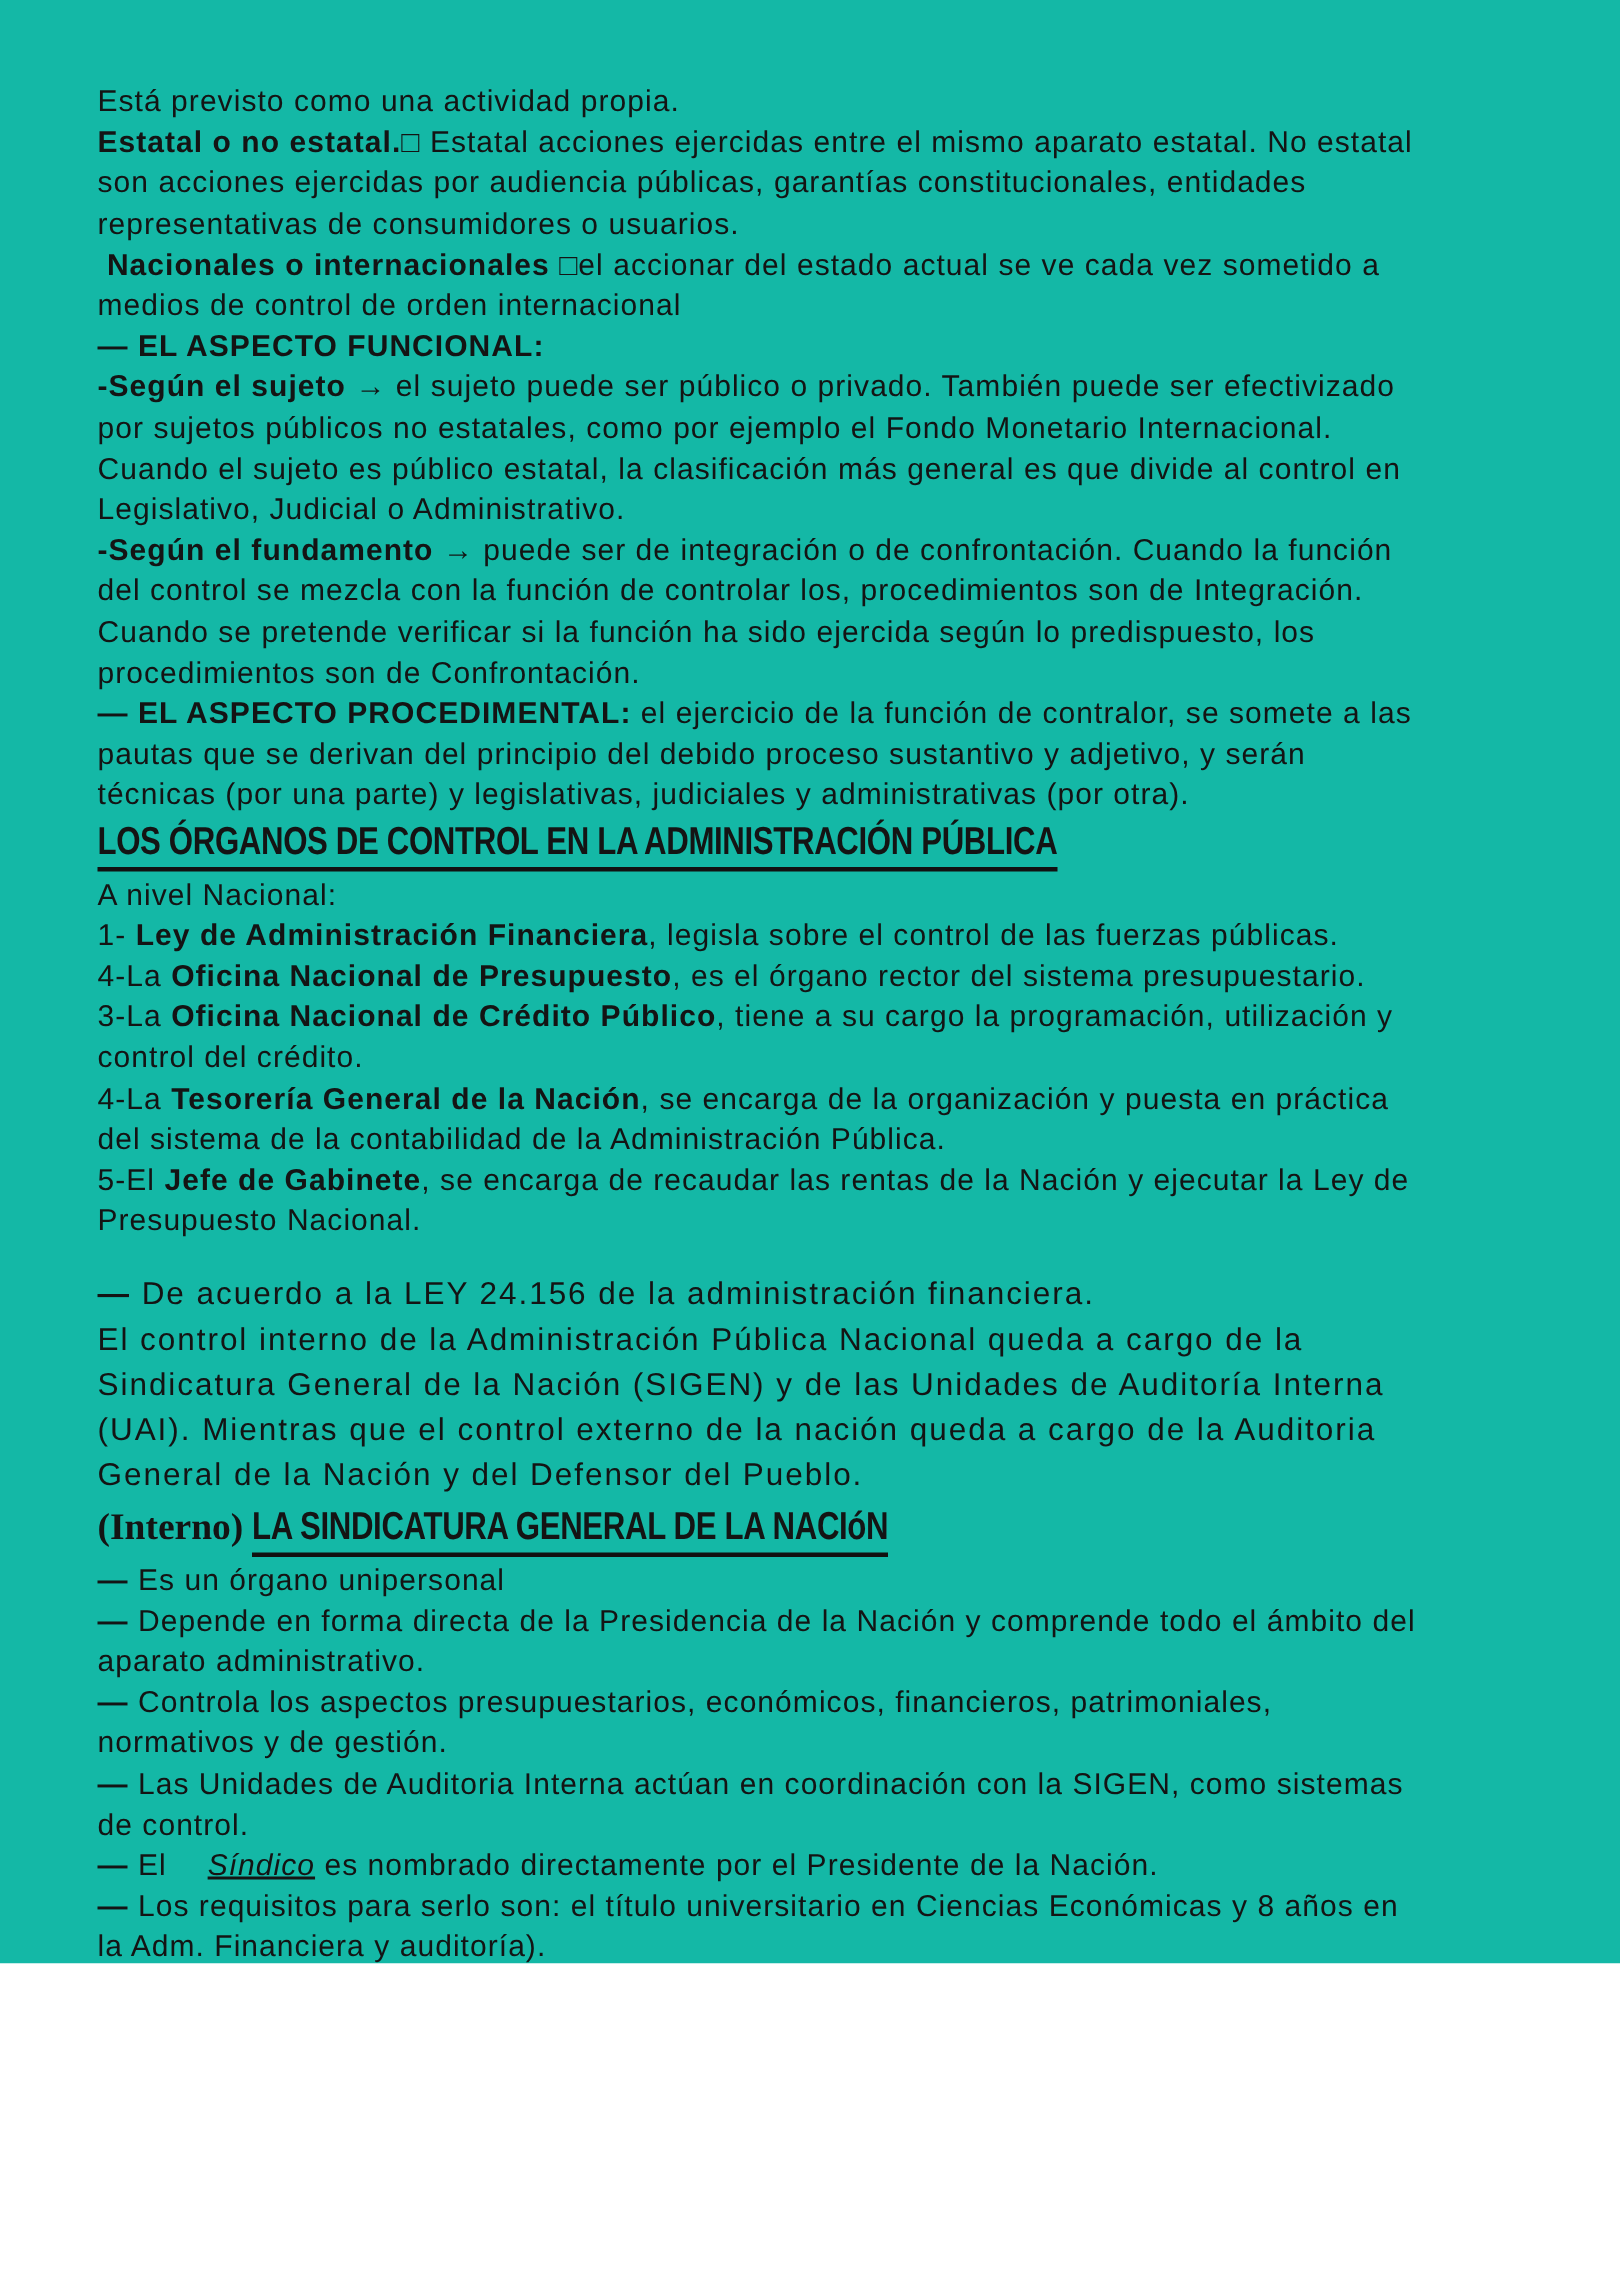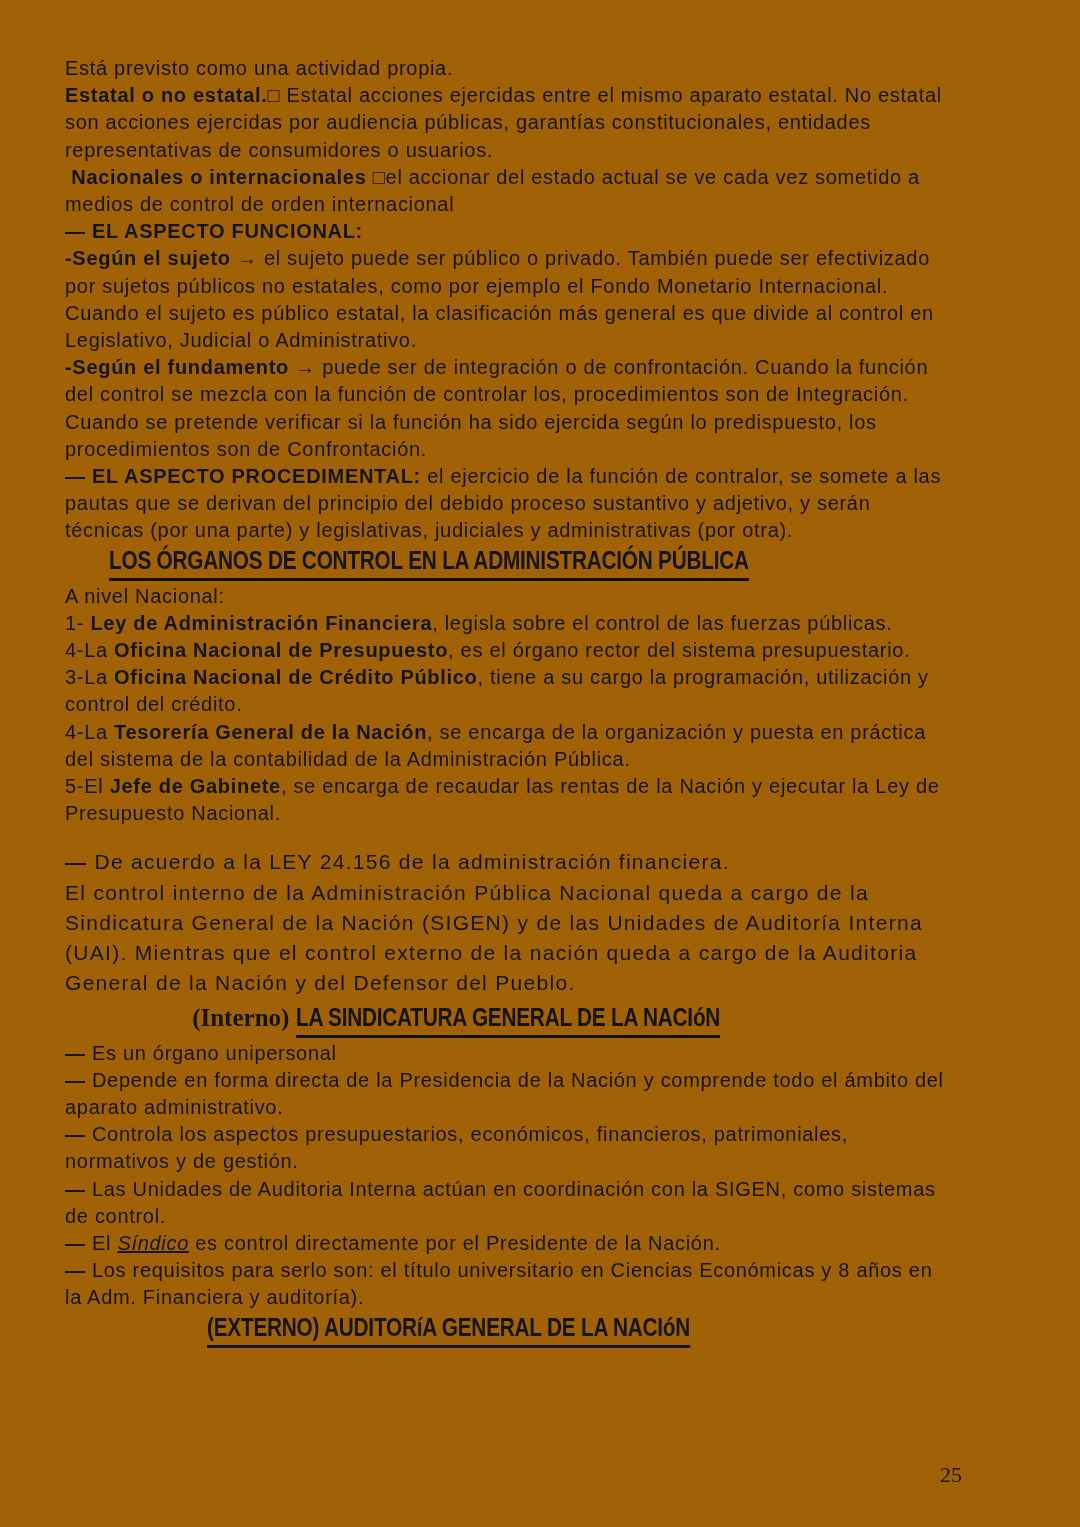--- a/index.html
+++ b/index.html
@@ -1,37 +1,37 @@
 <!DOCTYPE html>
 <html><head>
 <meta charset="utf-8">
 <style>
   * { margin: 0; padding: 0; box-sizing: border-box; }
   html, body { background: #ffffff; }
   .page {
     position: relative;
     width: 1080px;
-    height: 1527px;
-    background: #a16207;
+    height: 1309px;
+    background: #14b8a6;
     color: #141414;
     font-family: "Liberation Sans", sans-serif;
     overflow: hidden;
   }
   .content {
     position: absolute;
     left: 65px;
     top: 55px;
     width: 888px;
   }
   .block { white-space: pre-wrap; }
   .body  { font-size: 20px;  line-height: 27.2px; letter-spacing: 0.7px; }
   .large { font-size: 21px;  line-height: 30.2px; letter-spacing: 1.3px; }
-  .heading { line-height: 38px; text-align: center; }
+  .heading { line-height: 38px; }
   .bold   { font-weight: bold; }
-  .italic { font-style: italic; }
+  .italic { font-style: italic; margin-left: 21px; }
   .underline { text-decoration: underline; }
   .serif {
     font-family: "Liberation Serif", serif;
     font-weight: bold;
     font-size: 25px;
     letter-spacing: 0;
   }
   .display {
     display: inline-block;
     transform: scaleX(0.8);
@@ -74,18 +74,18 @@
       <div class="block body"><span>3-La </span><span class="bold">Oficina Nacional de Crédito Público</span><span>, tiene a su cargo la programación, utilización y control del crédito.</span></div>
       <div class="block body"><span>4-La </span><span class="bold">Tesorería General de la Nación</span><span>, se encarga de la organización y puesta en práctica del sistema de la contabilidad de la Administración Pública.</span></div>
       <div class="block body"><span>5-El </span><span class="bold">Jefe de Gabinete</span><span>, se encarga de recaudar las rentas de la Nación y ejecutar la Ley de Presupuesto Nacional.</span></div>
       <div class="block large" style="margin-top: 20px;"><span class="bold">— </span><span>De acuerdo a la LEY 24.156 de la administración financiera.</span></div>
       <div class="block large"><span>El control interno de la Administración Pública Nacional queda a cargo de la Sindicatura General de la Nación (SIGEN) y de las Unidades de Auditoría Interna (UAI). Mientras que el control externo de la nación queda a cargo de la Auditoria General de la Nación y del Defensor del Pueblo.</span></div>
       <div class="block heading"><span class="serif">(Interno) </span><span class="display">LA SINDICATURA GENERAL DE LA NACIóN</span></div>
       <div class="block body"><span class="bold">— </span><span>Es un órgano unipersonal</span></div>
       <div class="block body"><span class="bold">— </span><span>Depende en forma directa de la Presidencia de la Nación y comprende todo el ámbito del aparato administrativo.</span></div>
       <div class="block body"><span class="bold">— </span><span>Controla los aspectos presupuestarios, económicos, financieros, patrimoniales, normativos y de gestión.</span></div>
       <div class="block body"><span class="bold">— </span><span>Las Unidades de Auditoria Interna actúan en coordinación con la SIGEN, como sistemas de control.</span></div>
-      <div class="block body"><span class="bold">— </span><span>El </span><span class="italic underline">Síndico</span><span> es control directamente por el Presidente de la Nación.</span></div>
+      <div class="block body"><span class="bold">— </span><span>El </span><span class="italic underline">Síndico</span><span> es nombrado directamente por el Presidente de la Nación.</span></div>
       <div class="block body"><span class="bold">— </span><span>Los requisitos para serlo son: el título universitario en Ciencias Económicas y 8 años en la Adm. Financiera y auditoría).</span></div>
       <div class="block heading" style=""><span class="display">(EXTERNO) AUDITORíA GENERAL DE LA NACIóN</span></div>
     </div>
   <div class="pagenum">25</div>
 </div>
 
 </body></html>

